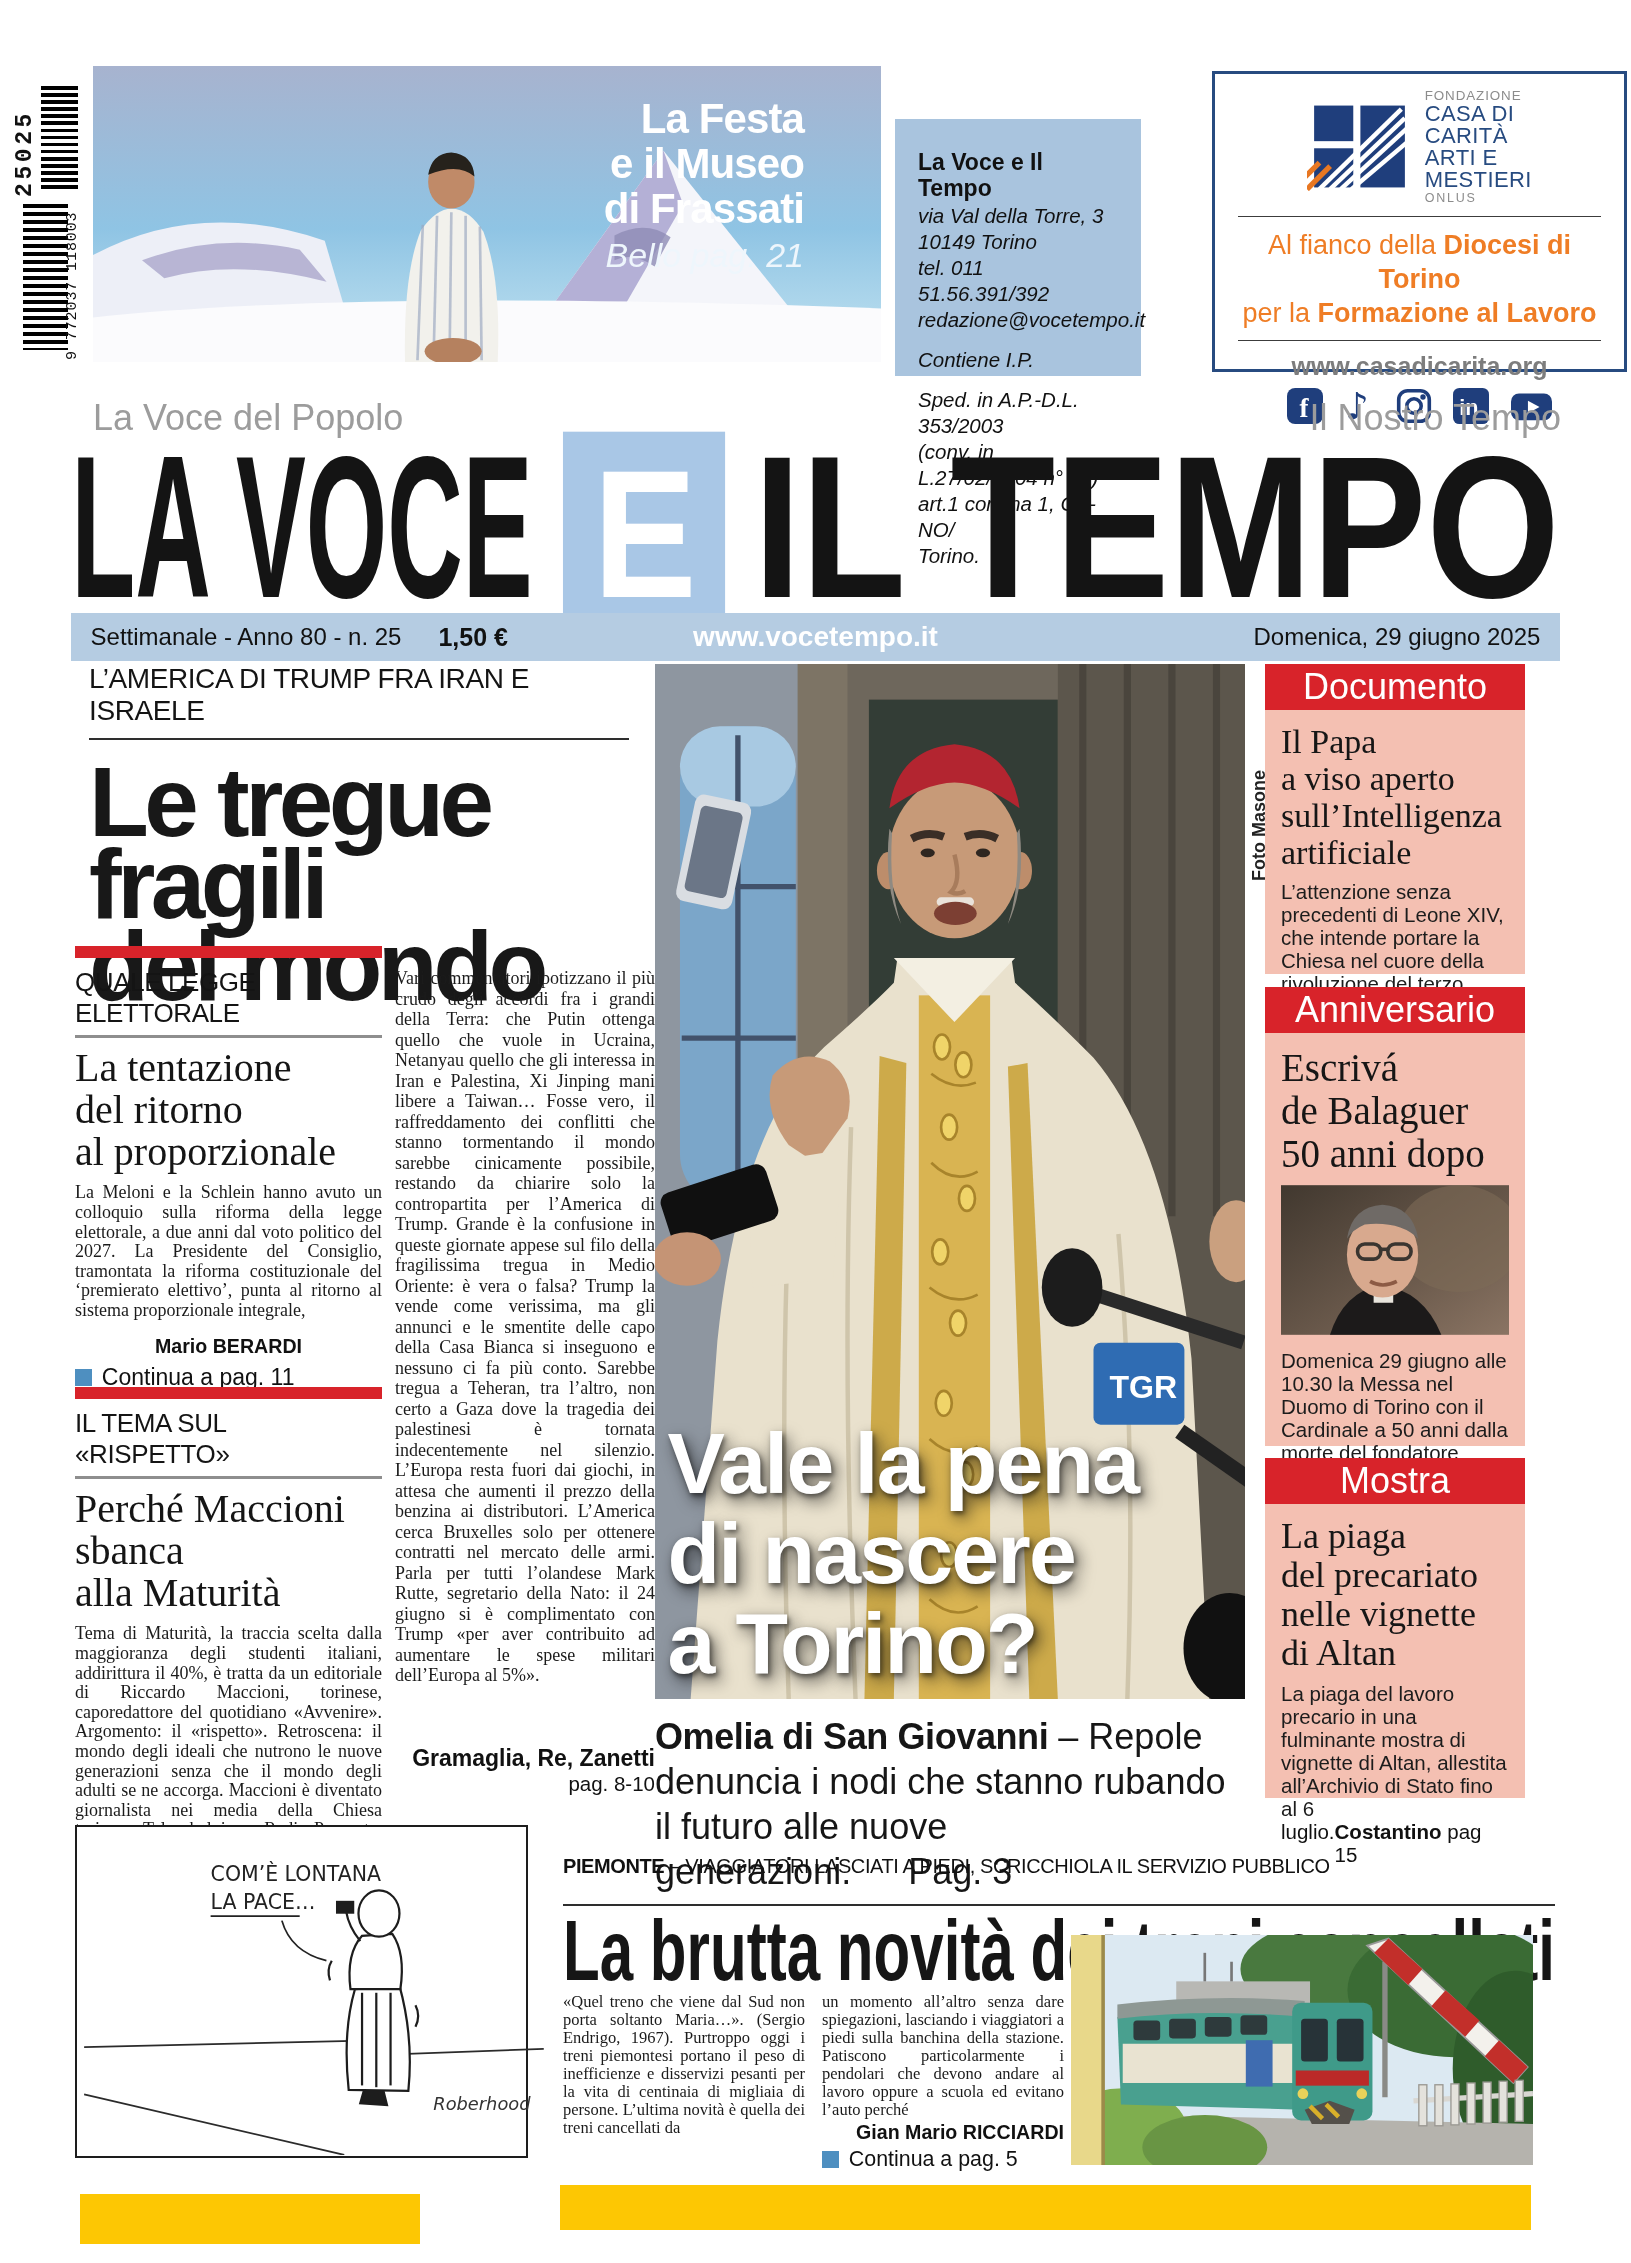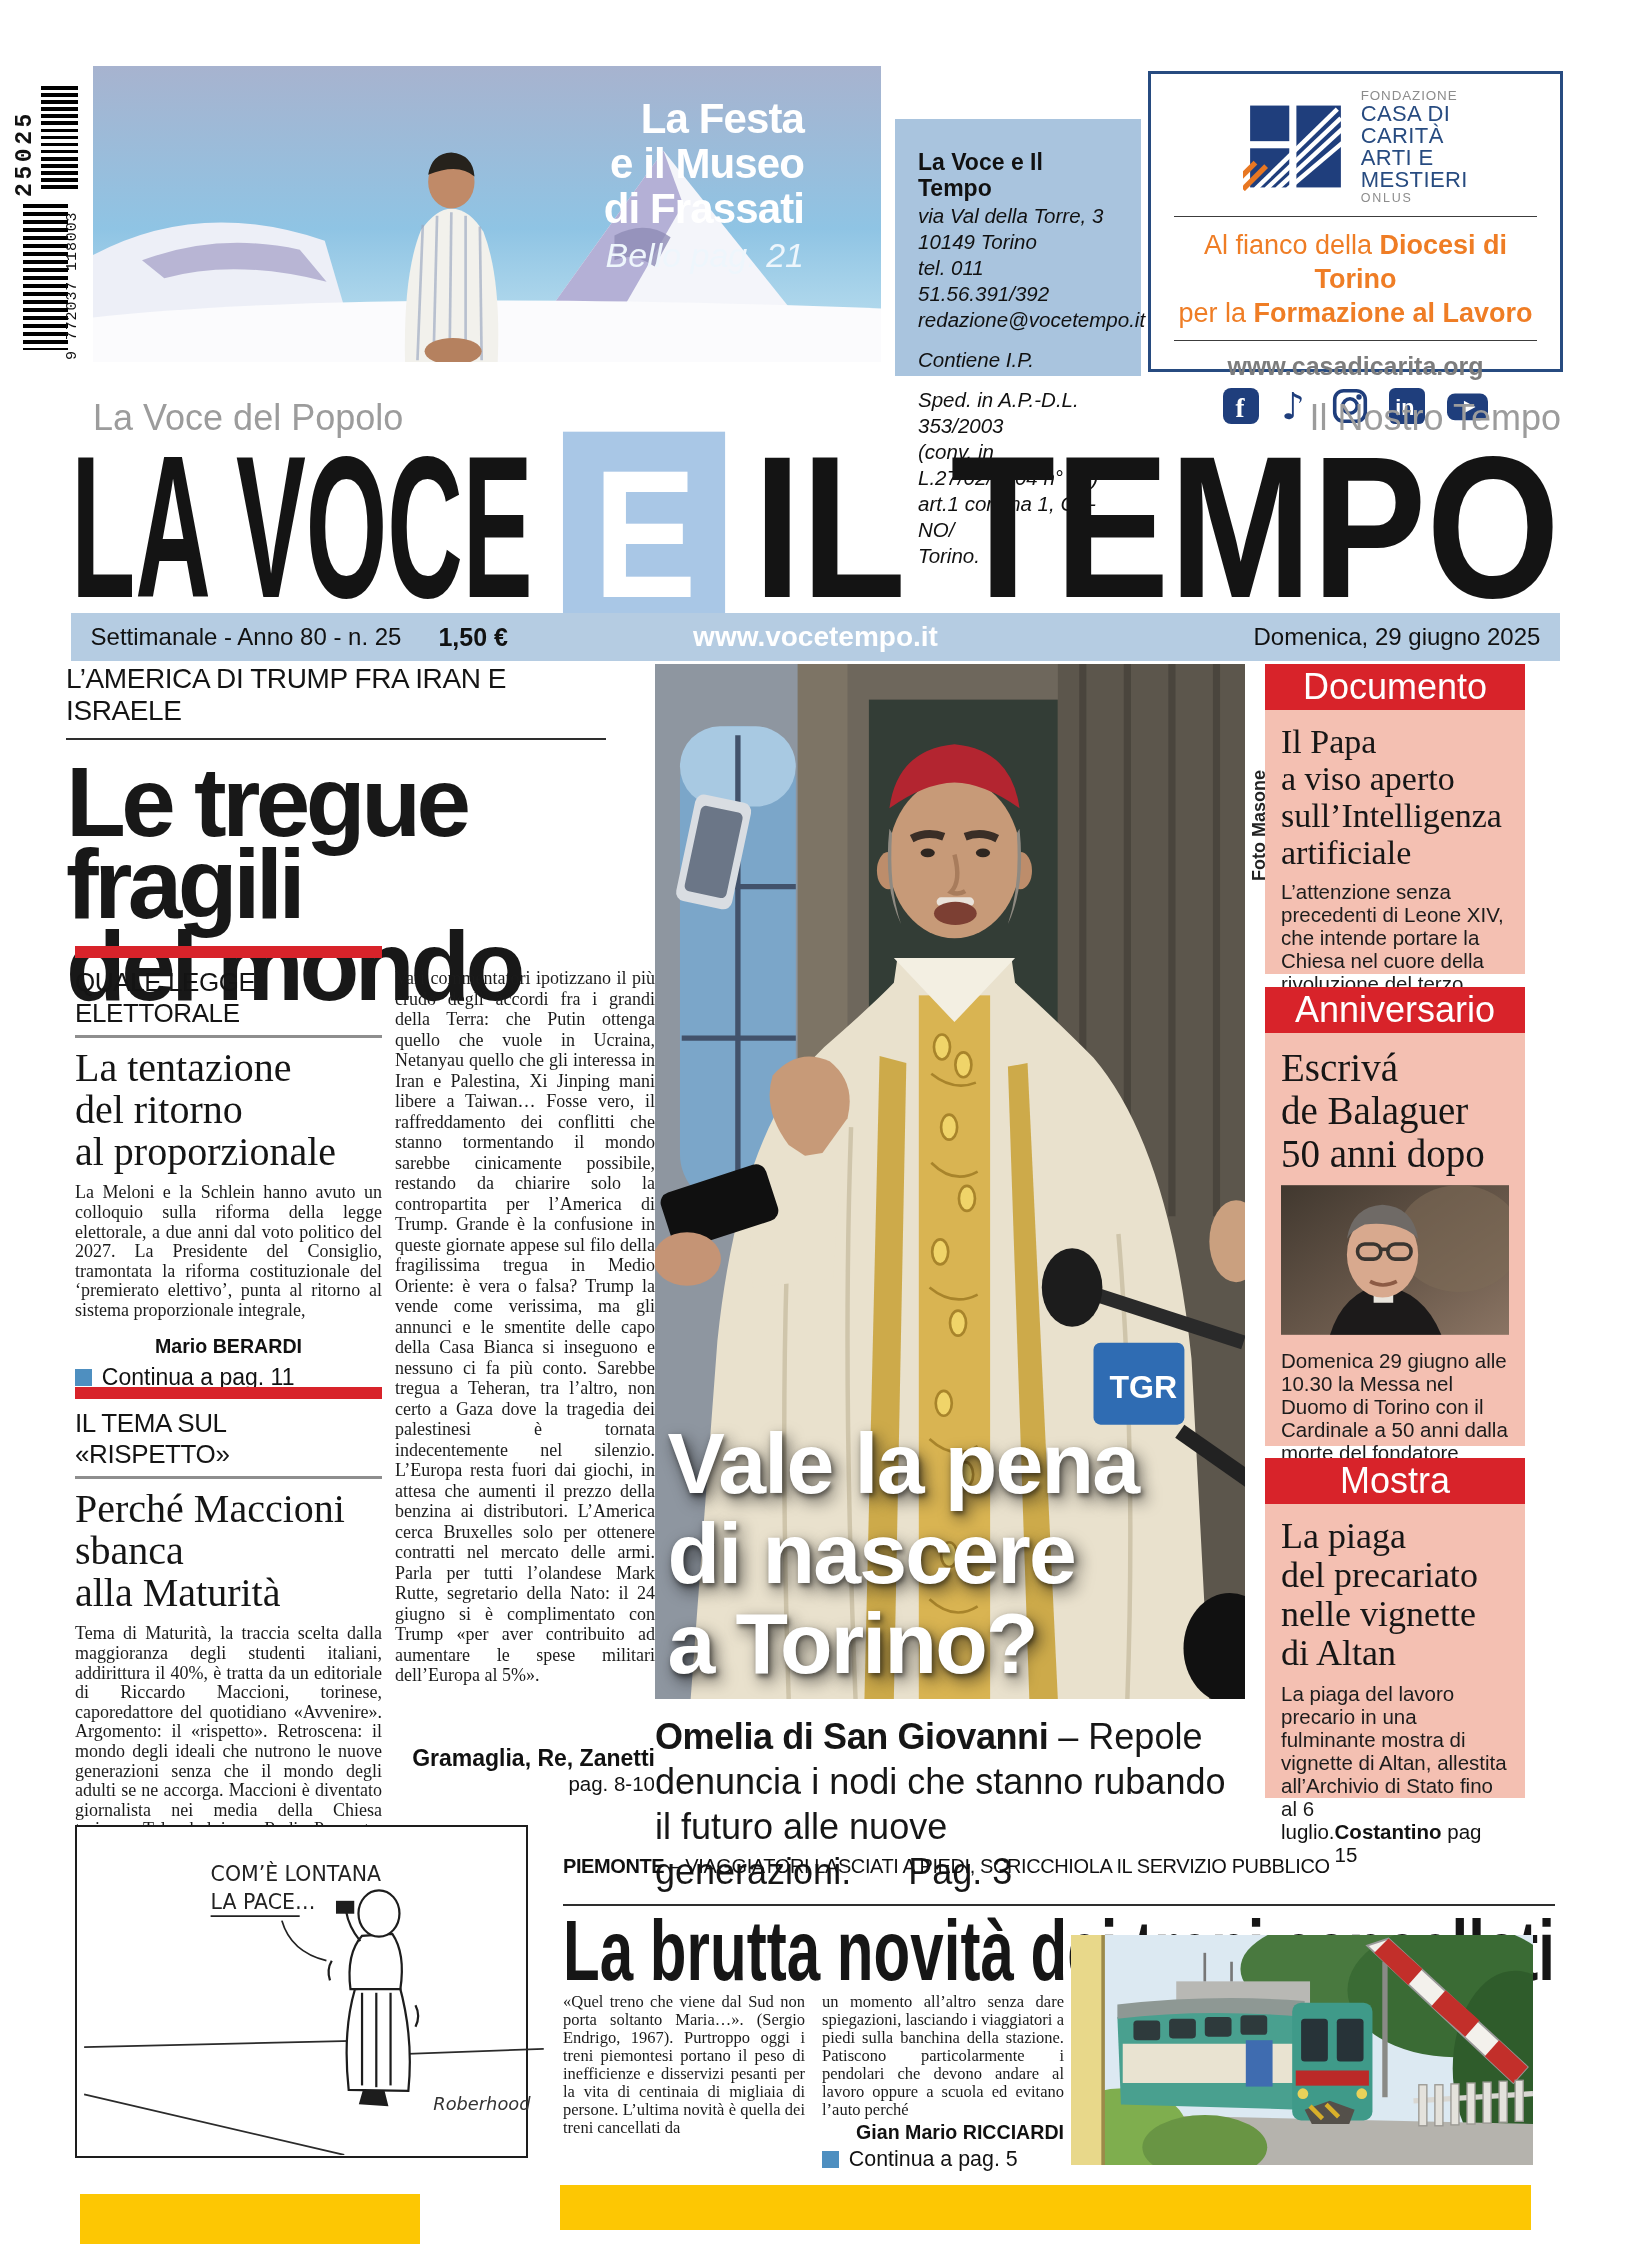--- a/index.html
+++ b/index.html
@@ -145,21 +145,21 @@
     <div>redazione@vocetempo.it</div>
     <div class="gap"></div>
     <div>Contiene I.P.</div>
     <div class="gap"></div>
     <div>Sped. in A.P.-D.L. 353/2003</div>
     <div>(conv. in L.27/02/2004 n° 46)</div>
     <div>art.1 comma 1, CB-NO/</div>
     <div>Torino.</div>
   </div>
 
-  <div class="abs adbox" style="left:1148px;top:71px;width:415px;height:301px">
+  <div class="abs adbox" style="left:1212px;top:71px;width:415px;height:301px">
     <div class="adlogo-row">
       <svg width="105" height="89" viewBox="0 0 118 100">
         <rect x="8" y="4" width="44" height="40" fill="#1f3e7c"></rect>
         <rect x="60" y="4" width="50" height="92" fill="#1f3e7c"></rect>
         <rect x="8" y="52" width="44" height="44" fill="#1f3e7c"></rect>
         <g stroke="#fff" stroke-width="5">
           <line x1="14" y1="98" x2="106" y2="8"></line>
             <line x1="26" y1="98" x2="110" y2="18"></line>
           <line x1="38" y1="98" x2="112" y2="30"></line>
             <line x1="50" y1="98" x2="114" y2="44"></line>
@@ -218,21 +218,21 @@
     <text x="766" y="198" class="mast-t" textLength="905" lengthAdjust="spacingAndGlyphs">IL TEMPO</text>
   </svg>
 
   <div class="abs infobar" style="left:71px;top:613px;width:1489px;height:48px">
     <span>Settimanale - Anno 80 - n. 25</span>
     <span class="price">1,50 €</span>
     <span class="site">www.vocetempo.it</span>
     <span class="date">Domenica, 29 giugno 2025</span>
   </div>
 
-  <div class="abs" style="left:66px;top:663px;width:540px">
+  <div class="abs" style="left:89px;top:663px;width:540px">
     <div class="kicker">L’AMERICA DI TRUMP FRA IRAN E ISRAELE</div>
     <div class="lead-head">
       <div>Le tregue</div>
       <div>fragili</div>
       <div>del mondo</div>
     </div>
   </div>
 
   <div class="abs sec" style="left:75px;top:946px">
     <div class="redbar"></div>

